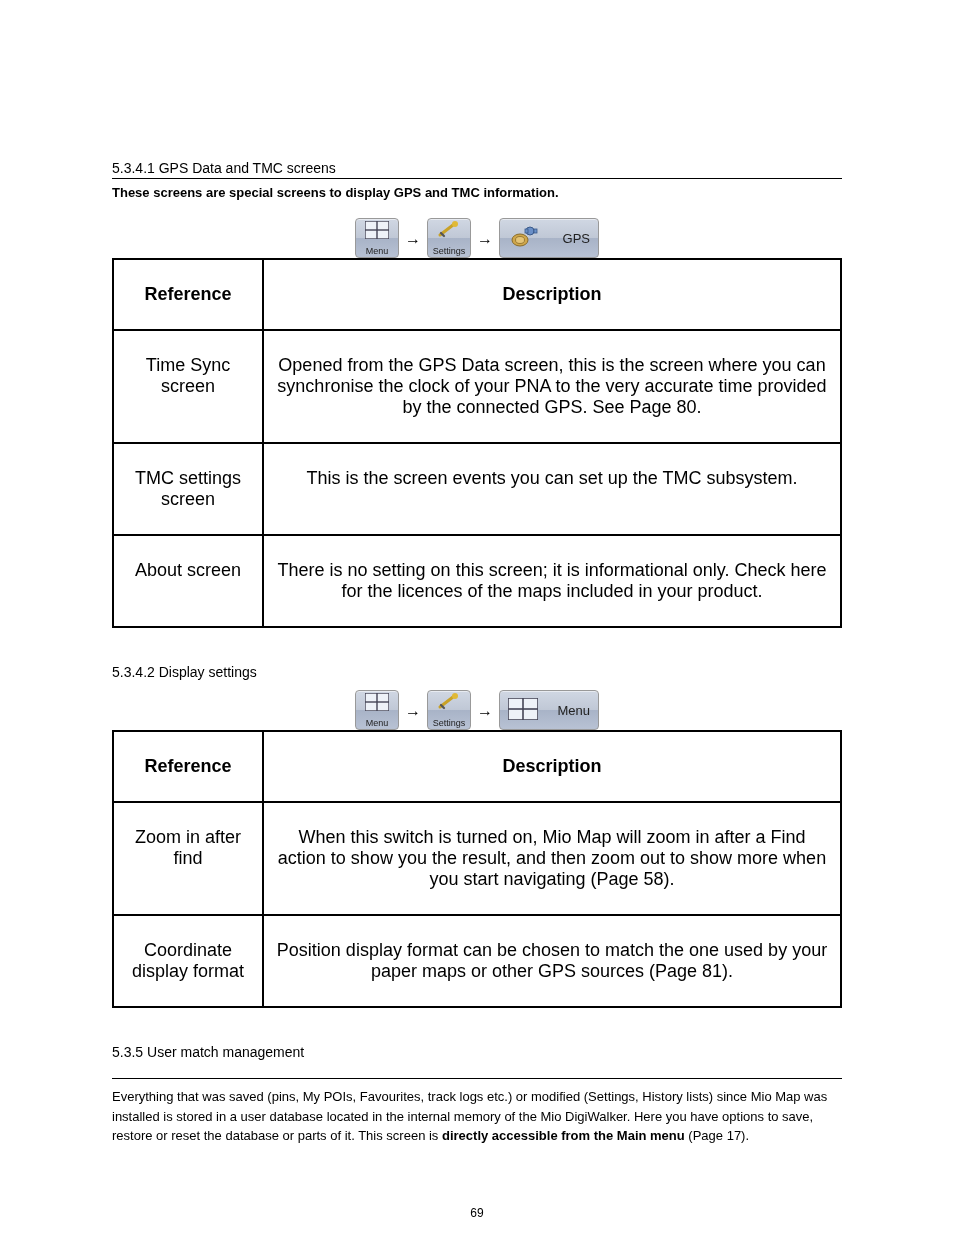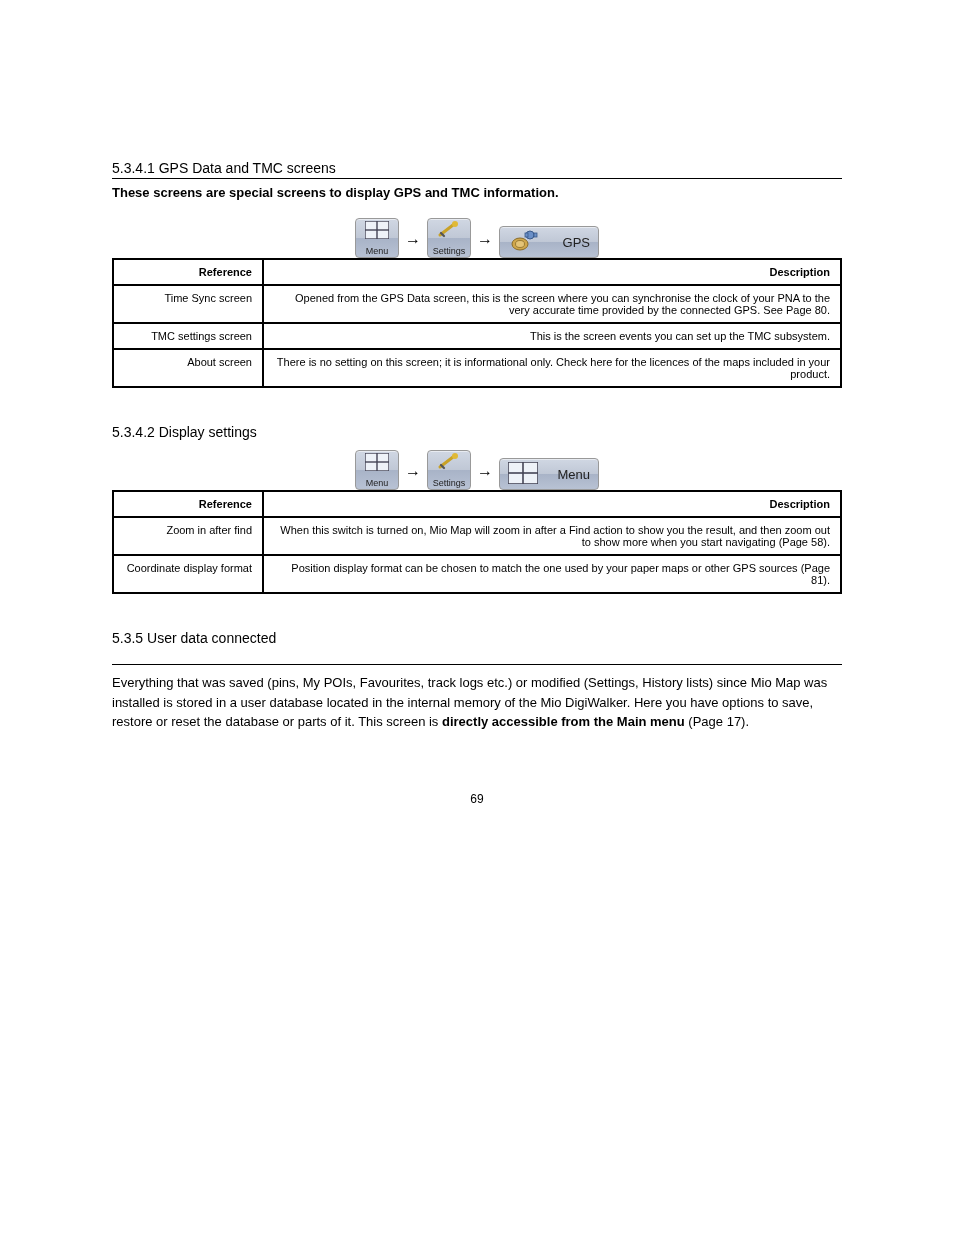--- a/index.html
+++ b/index.html
@@ -39,45 +39,45 @@
     flex-direction: column;
     align-items: center;
     justify-content: space-between;
     border: 1px solid #999;
     border-radius: 4px;
     background: linear-gradient(to bottom, #d0d7e3 0%, #c0c8d6 49%, #a8b3c7 50%, #b8c2d4 100%);
     box-shadow: inset 0 1px 0 rgba(255,255,255,.5);
     padding: 2px 3px 1px 3px;
   }
   .btn-small { width: 44px; height: 40px; }
-  .btn-large { width: 100px; height: 32px; flex-direction: row; padding: 4px 8px; gap: 4px; }
+  .btn-large { width: 100px; height: 40px; flex-direction: row; padding: 4px 8px; gap: 4px; }
   .btn-label {
     font-size: 9px;
     color: #222;
   }
   .btn-large .btn-label { font-size: 13px; }
   .arrow-sep {
     font-size: 16px;
     color: #000;
     font-weight: bold;
     position: relative;
     top: -10px;
   }
   table.settings {
     width: 100%;
     border-collapse: collapse;
     border: 2px solid #000;
     margin-bottom: 36px;
   }
   table.settings th, table.settings td {
     border: 2px solid #000;
-    padding: 6px 10px;
+    padding: 24px 10px;
     vertical-align: top;
-    text-align: right;
-    font-size: 11px;
+    text-align: center;
+    font-size: 18px;
   }
   table.settings th {
     font-weight: bold;
     background: #fff;
   }
   .col-left { width: 150px; }
   .bottom-underline {
     border-bottom: 1px solid #000;
     margin: 18px 0 8px 0;
   }
@@ -214,20 +214,20 @@
       </tr>
       <tr>
         <td>Coordinate display format</td>
         <td>Position display format can be chosen to match the one used by your paper maps or other GPS sources (Page 81).</td>
       </tr>
     </tbody>
   </table>
 </div>
 
 <div>
-  <div class="section-title" style="margin-top:4px;">5.3.5 User data connected</div>
+  <div class="section-title" style="margin-top:4px;">5.3.5 User match management</div>
   <div class="bottom-underline"></div>
   <div class="footer-note">
     <span>Everything that was saved (pins, My POIs, Favourites, track logs etc.) or modified (Settings, History lists) since Mio Map was installed is stored in a user database located in the internal memory of the Mio DigiWalker. Here you have options to save, restore or reset the database or parts of it. This screen is </span><span class="bold">directly accessible from the Main menu</span><span> (Page 17).</span>
   </div>
 </div>
 
 <div style="text-align:center; margin-top:60px; font-size:12px;">69</div>
 
 </body></html>

